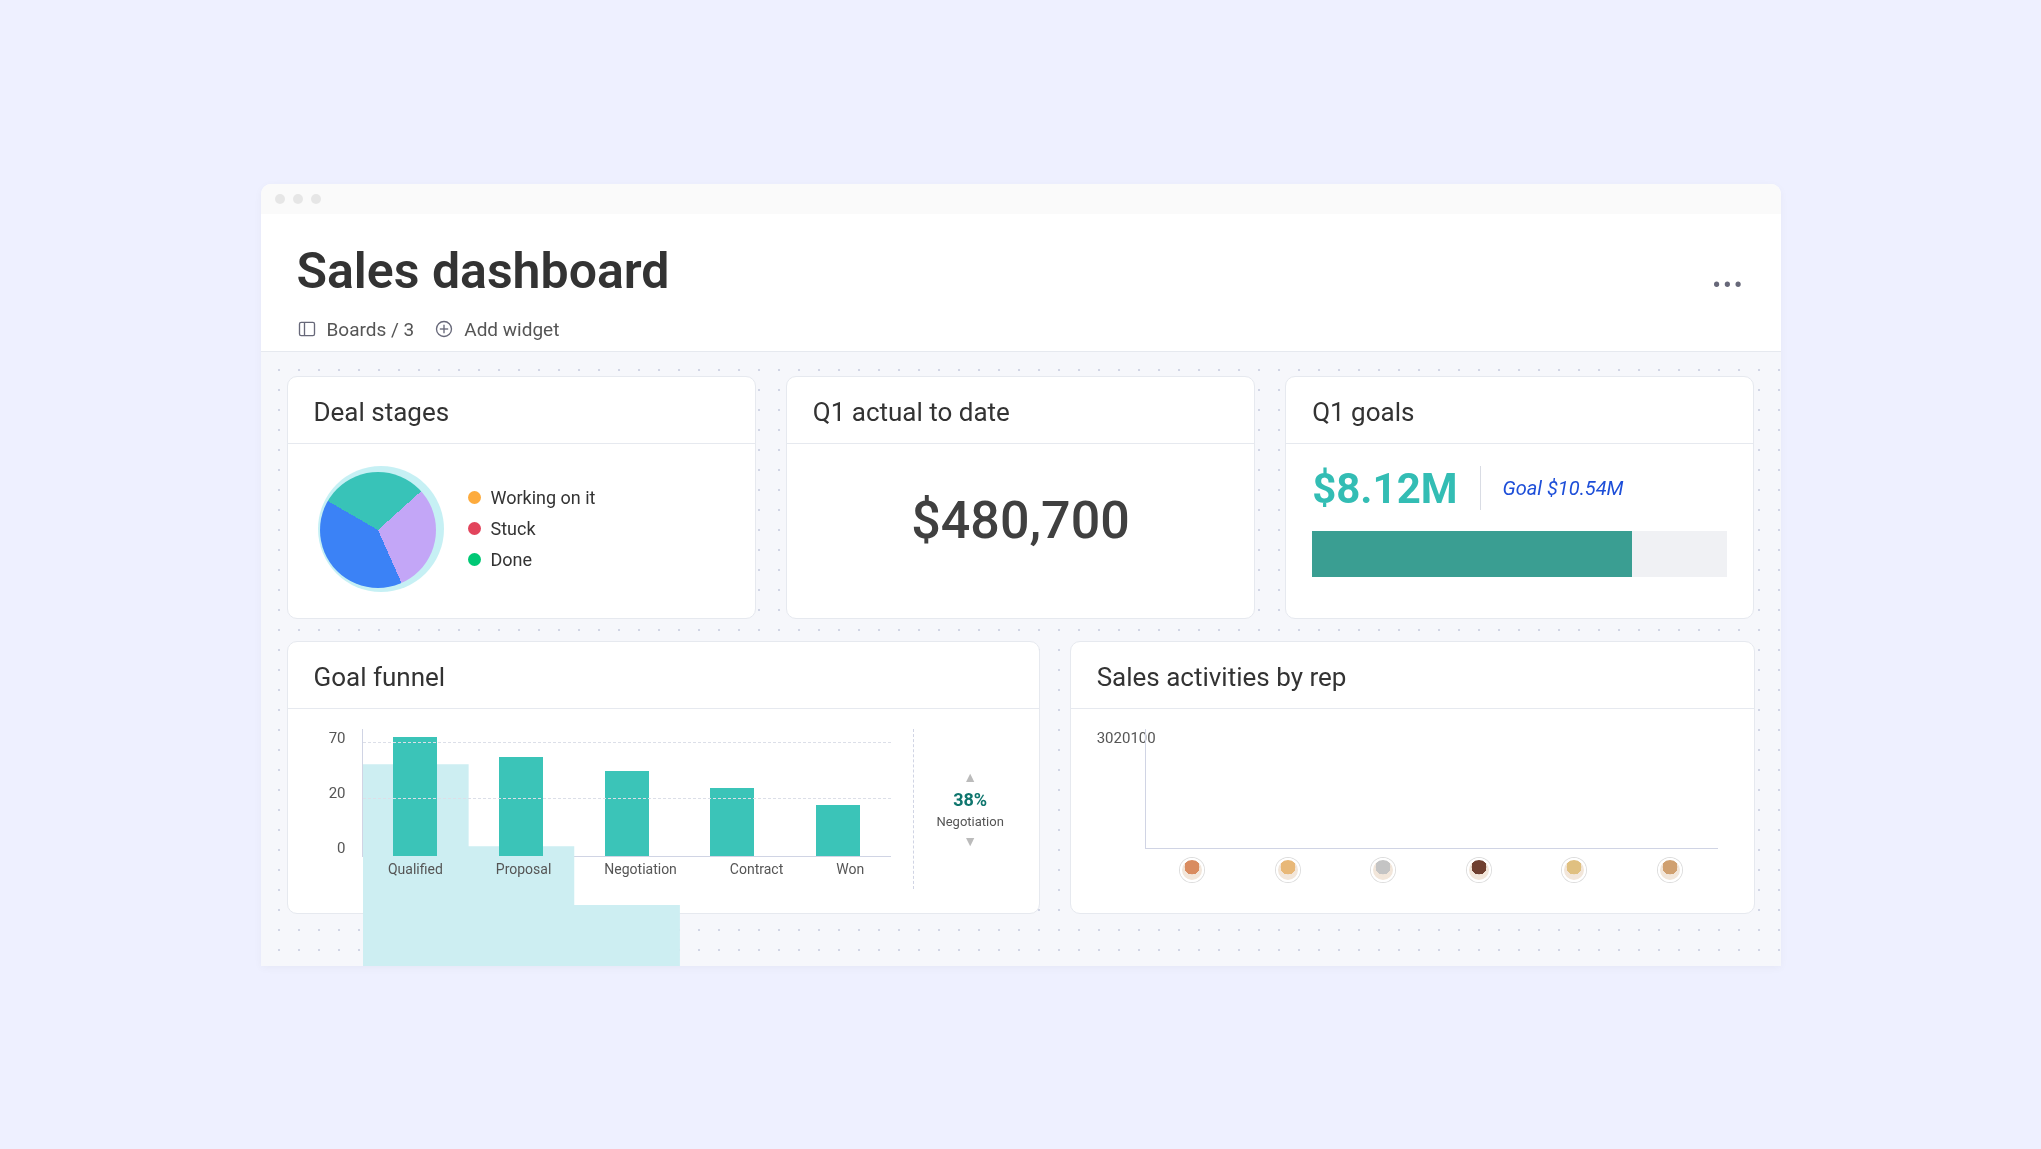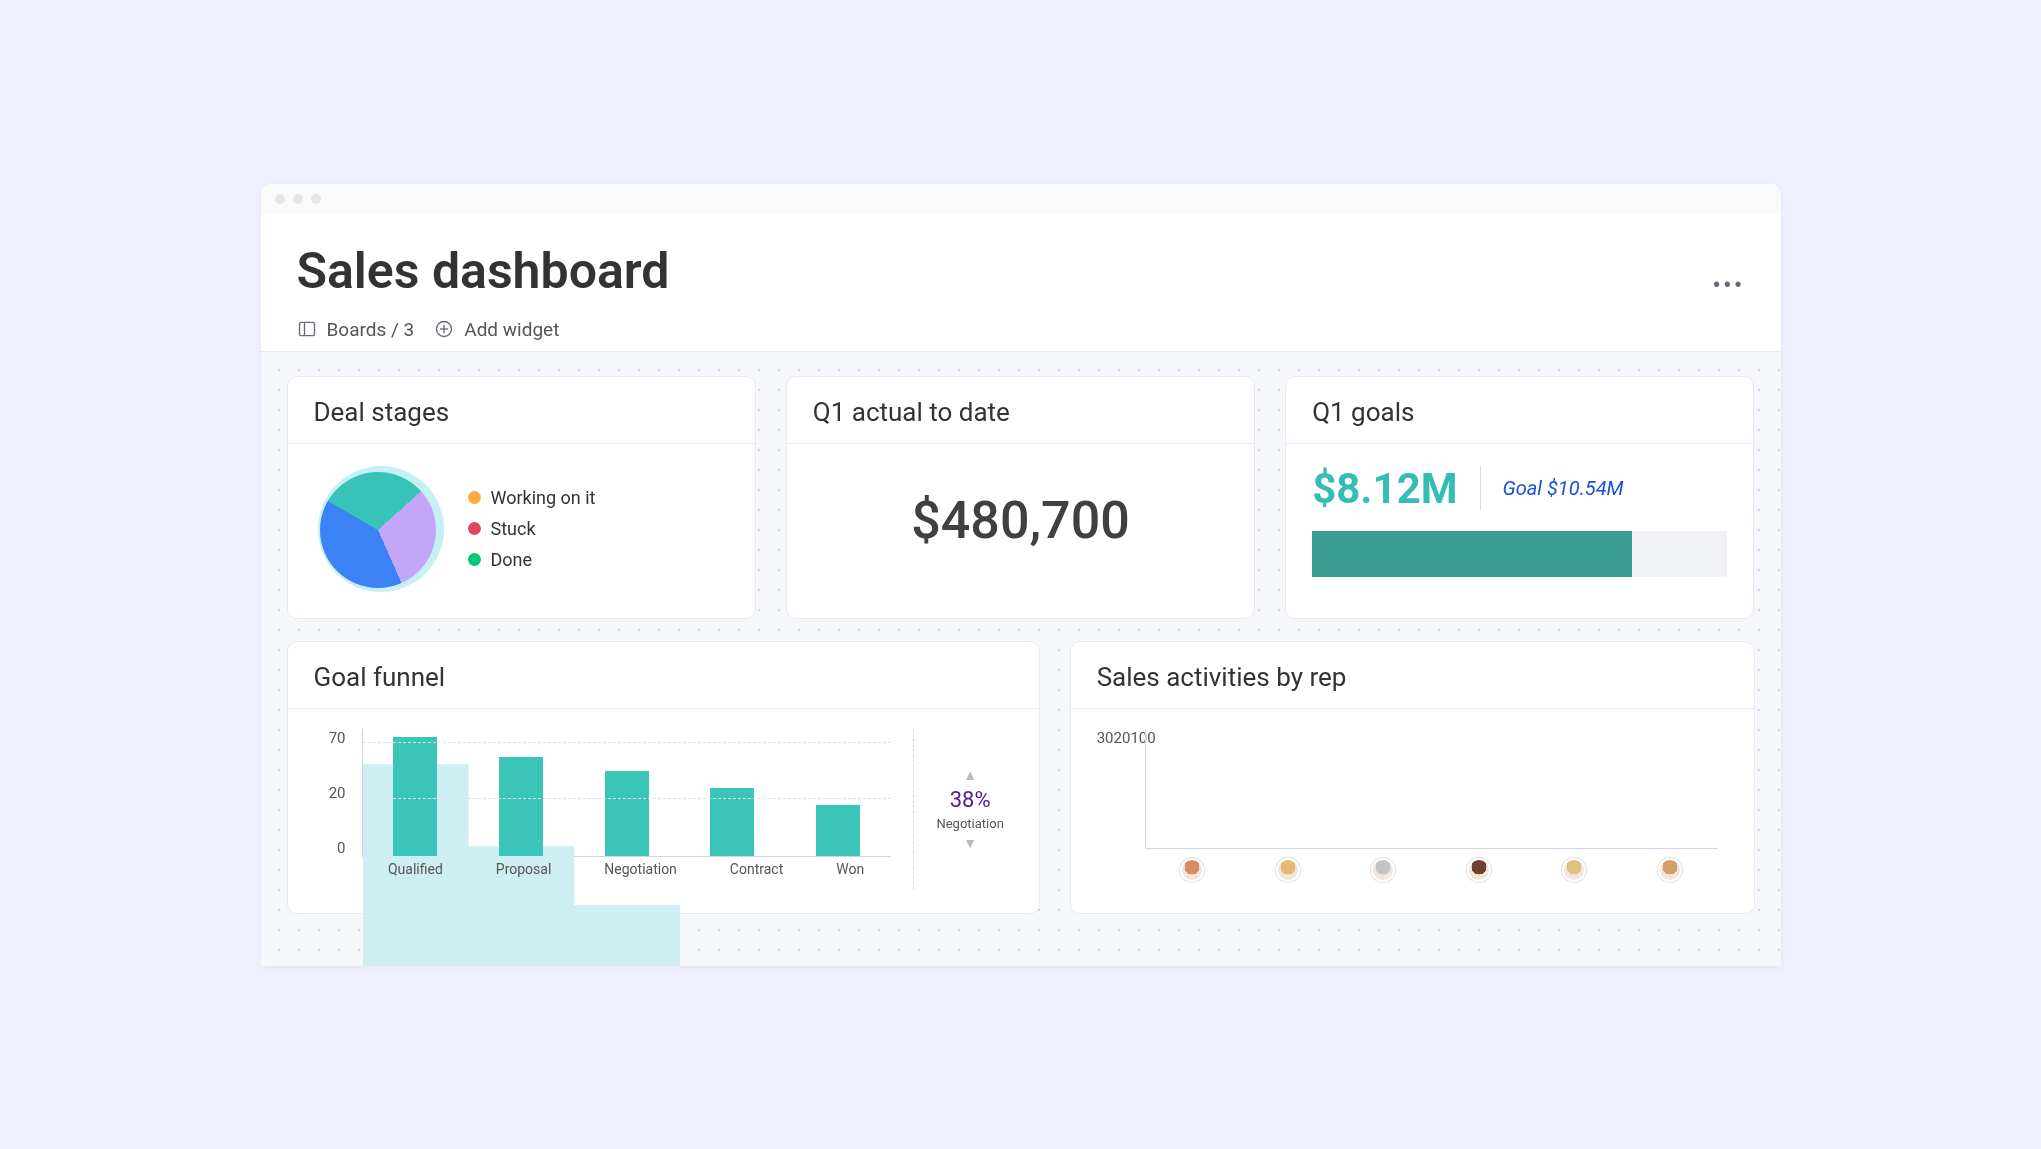--- a/index.html
+++ b/index.html
@@ -133,21 +133,21 @@
   .funnel-chart { flex: 1; position: relative; height: 160px; }
   .funnel-axis { position: absolute; left: 0; top: 0; bottom: 32px; width: 40px; display: flex; flex-direction: column; justify-content: space-between; font-size: 15px; color: #555; text-align: right; padding-right: 8px;}
   .funnel-plot { position: absolute; left: 48px; right: 0; top: 0; bottom: 32px; border-left: 1px solid #d0d4e4; border-bottom: 1px solid #d0d4e4;}
   .funnel-grid { position: absolute; left: 0; right: 0; height: 0; border-top: 1px dashed #dcdfe8; }
   .funnel-area { position: absolute; left: 0; right: 0; top: 0; bottom: 0; }
   .funnel-bars { position: absolute; left: 0; right: 0; top: 0; bottom: 0; display: flex; justify-content: space-around; align-items: flex-end; }
   .fbar { width: 44px; background: #3bc4b8; }
   .funnel-labels { position: absolute; left: 48px; right: 0; bottom: 0; height: 28px; display: flex; justify-content: space-around; font-size: 14px; color: #555; }
   .conversion { width: 100px; display: flex; flex-direction: column; align-items: center; justify-content: center; gap: 4px; border-left: 1px dashed #d0d4e4; padding-left: 14px; }
   .conversion .arrow { color: #bbb; font-size: 14px; }
-  .conversion .pct { color: #4c1d95; font-size: 22px; font-weight: 400; }
+  .conversion .pct { color: #0f766e; font-size: 18px; font-weight: 700; }
   .conversion .lbl { font-size: 13px; color: #555; }
   
   .acts-chart { position: relative; height: 150px; }
   .acts-axis { position: absolute; left: 0; top: 0; bottom: 30px; width: 40px; display: flex; flex-direction: row; justify-content: space-between; font-size: 15px; color: #555; text-align: right; padding-right: 8px;}
   .acts-plot { position: absolute; left: 48px; right: 10px; top: 0; bottom: 30px; border-left: 1px solid #d0d4e4; border-bottom: 1px solid #d0d4e4; display: flex; justify-content: space-around; align-items: flex-end;}
   .acts-bar { width: 60px; display: flex; flex-direction: column-reverse; }
   .acts-seg { width: 100%; }
   .acts-avatars { position: absolute; left: 48px; right: 10px; bottom: -6px; height: 30px; display: flex; justify-content: space-around; align-items: center; }
   .avatar { width: 24px; height: 24px; border-radius: 50%; border: 2px solid #fff; box-shadow: 0 0 0 1px #ddd; }
 </style>

